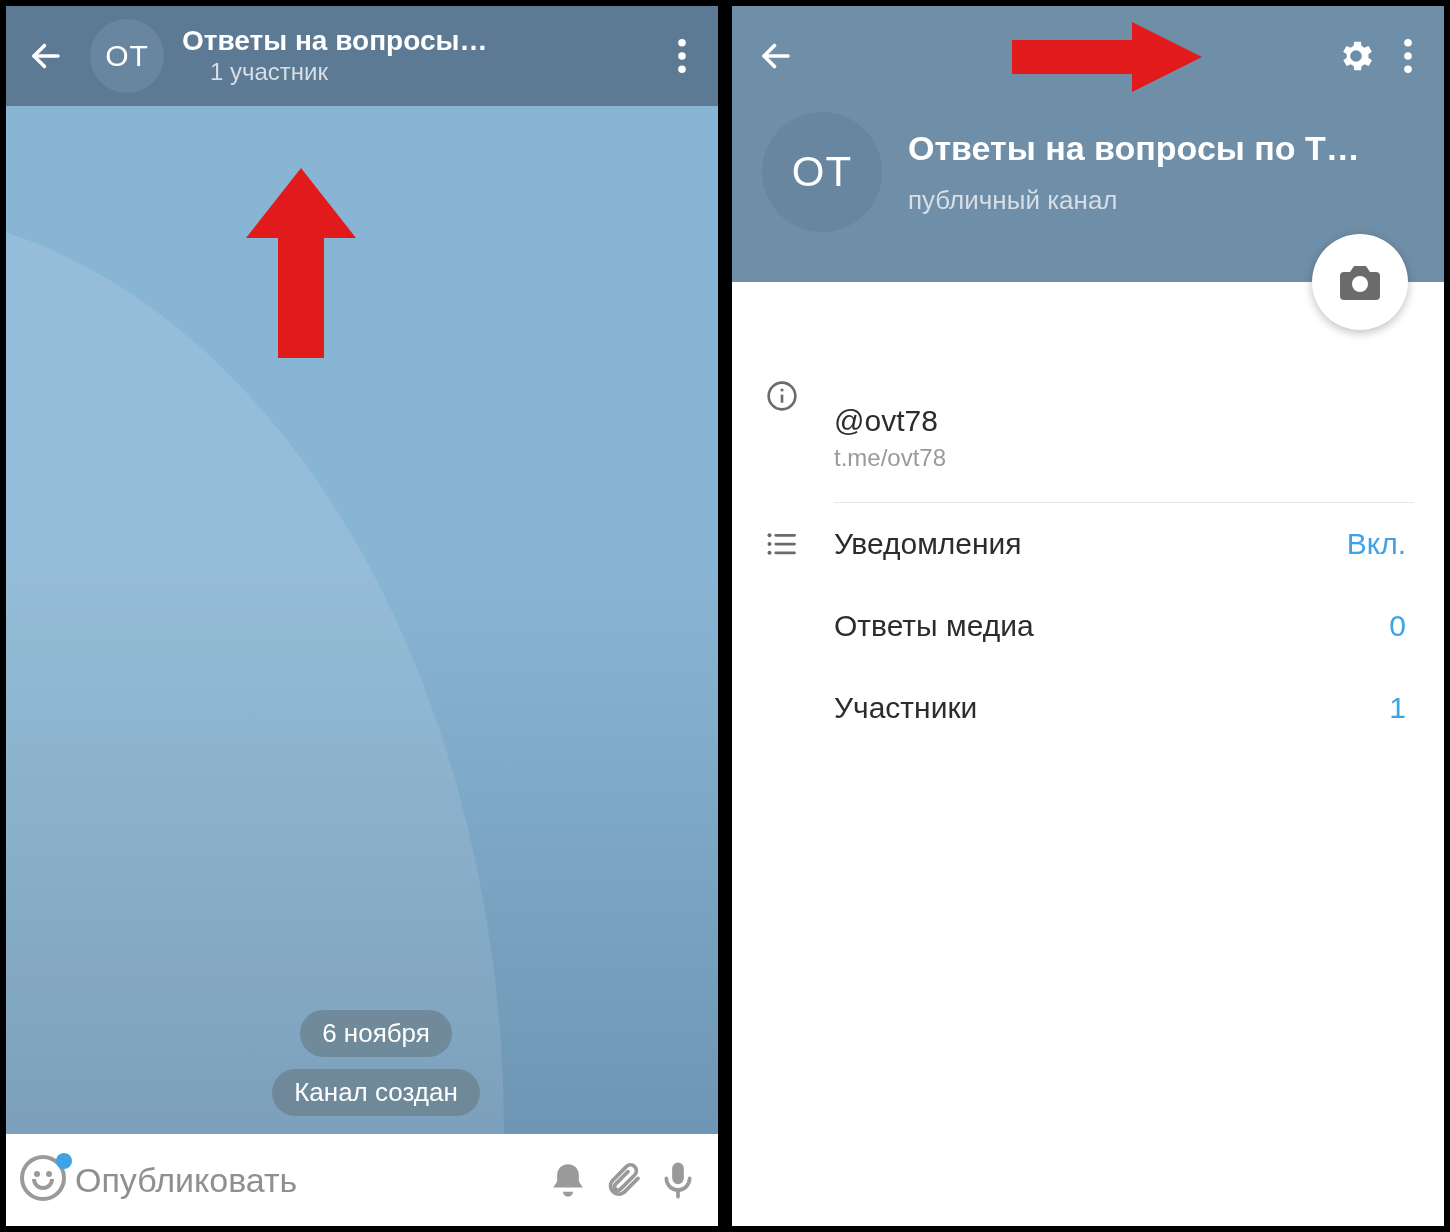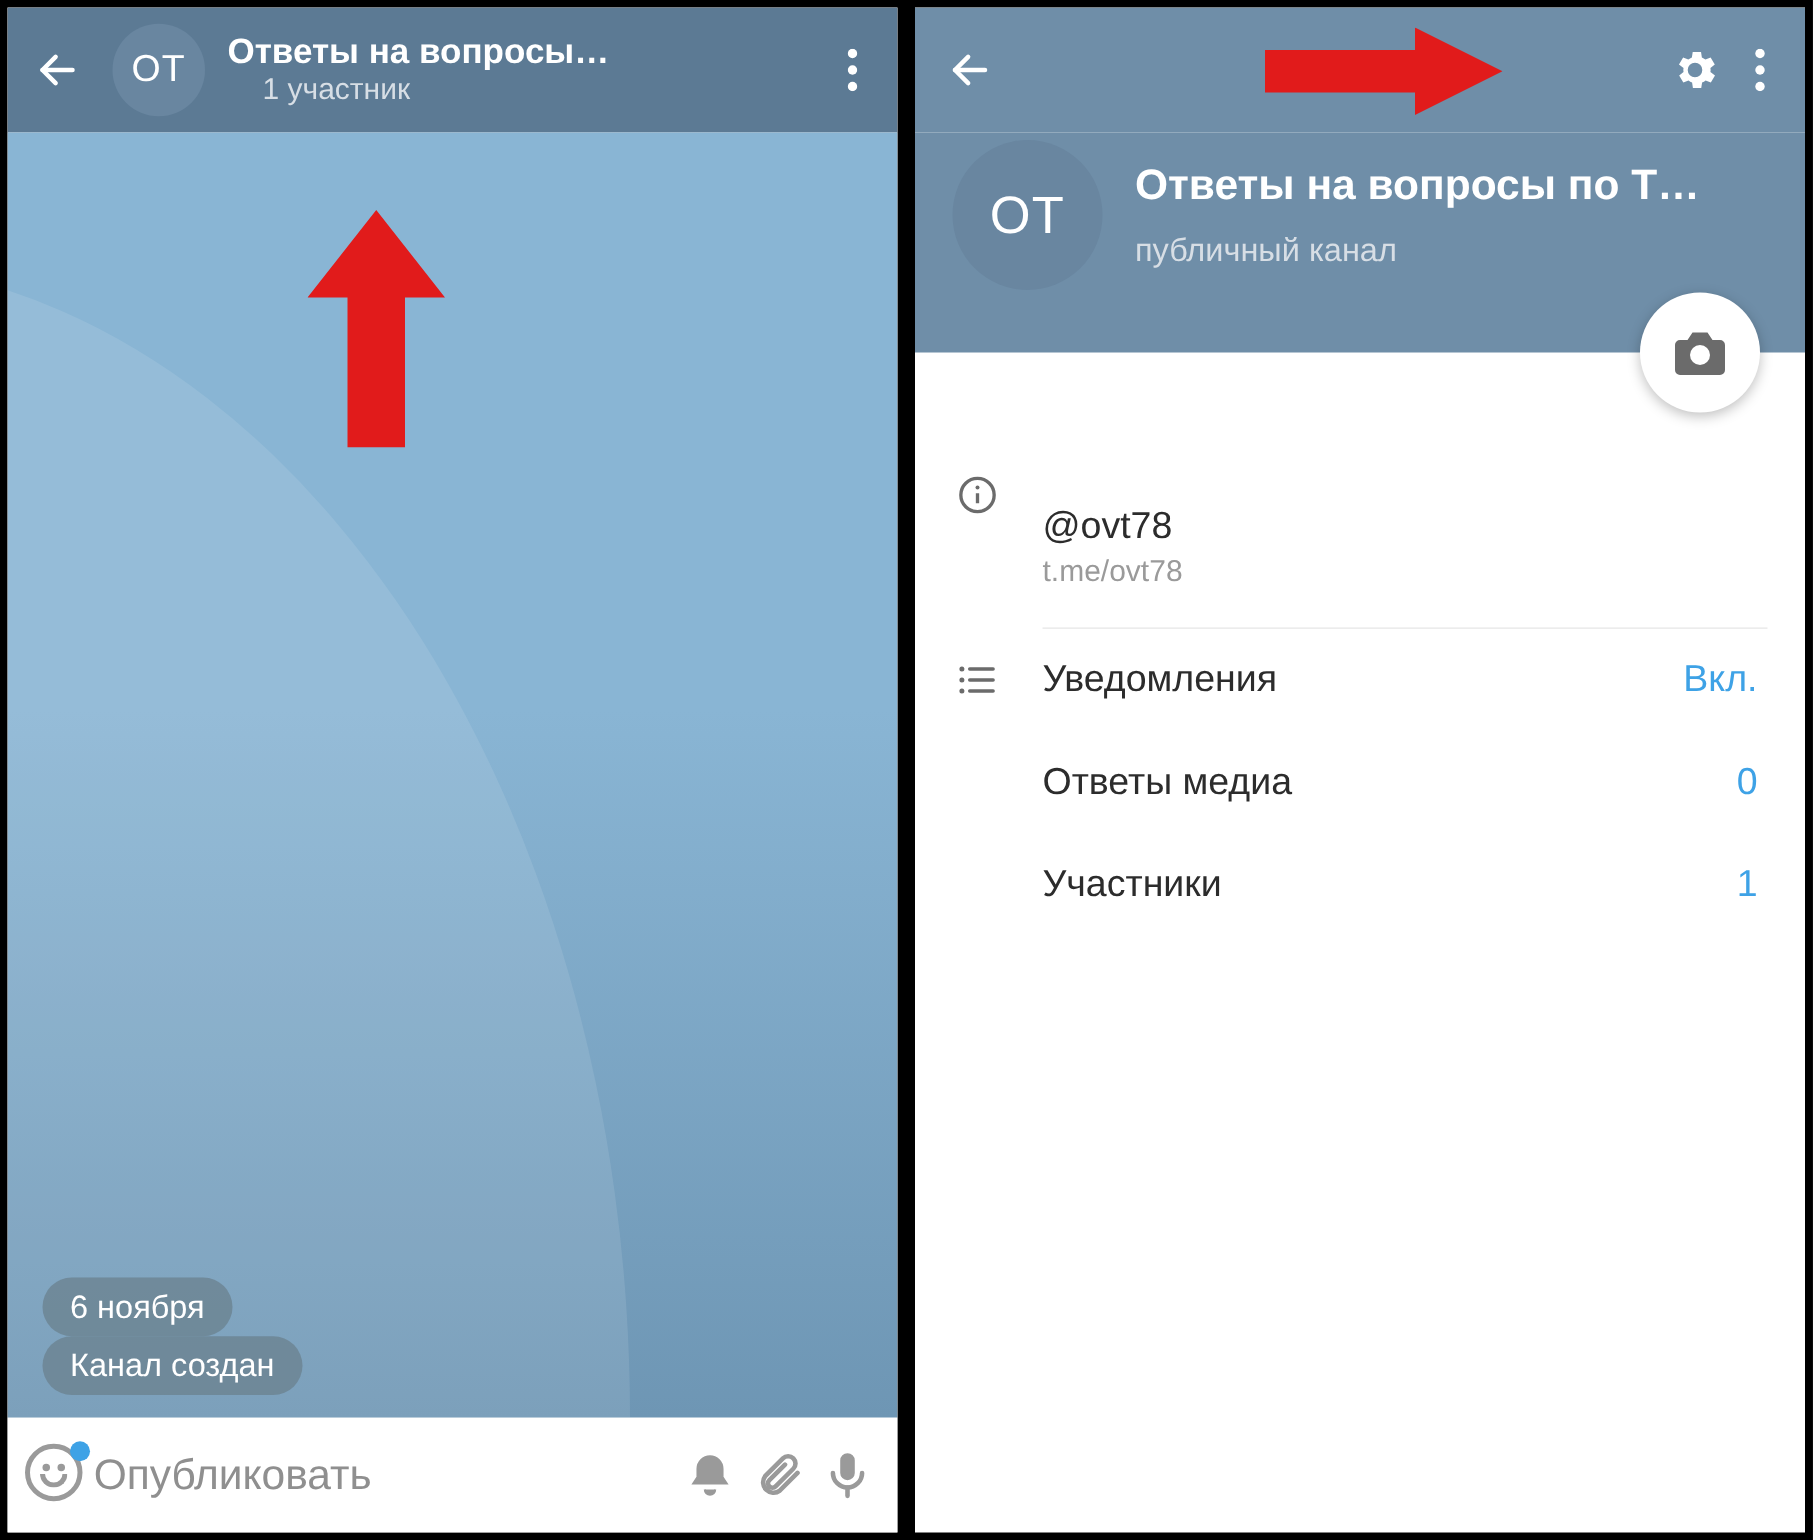--- a/index.html
+++ b/index.html
@@ -93,21 +93,22 @@
     position:absolute;
     width: 180%; height: 180%;
     left: -110%;
     top: 10%;
     border-radius: 50%;
     background: rgba(255,255,255,0.10);
   }
   .pill-stack {
     position:absolute;
     left:0; right:0; bottom: 18px;
-    display:flex; flex-direction:column; align-items:flex-start;
+    display:flex; flex-direction:column; align-items:center;
+    gap: 12px;
     padding-left: 28px;
   }
   .pill {
     padding: 8px 22px;
     border-radius: 26px;
     background: var(--pill-bg);
     color:#fff;
     font-size: 26px;
   }
 

